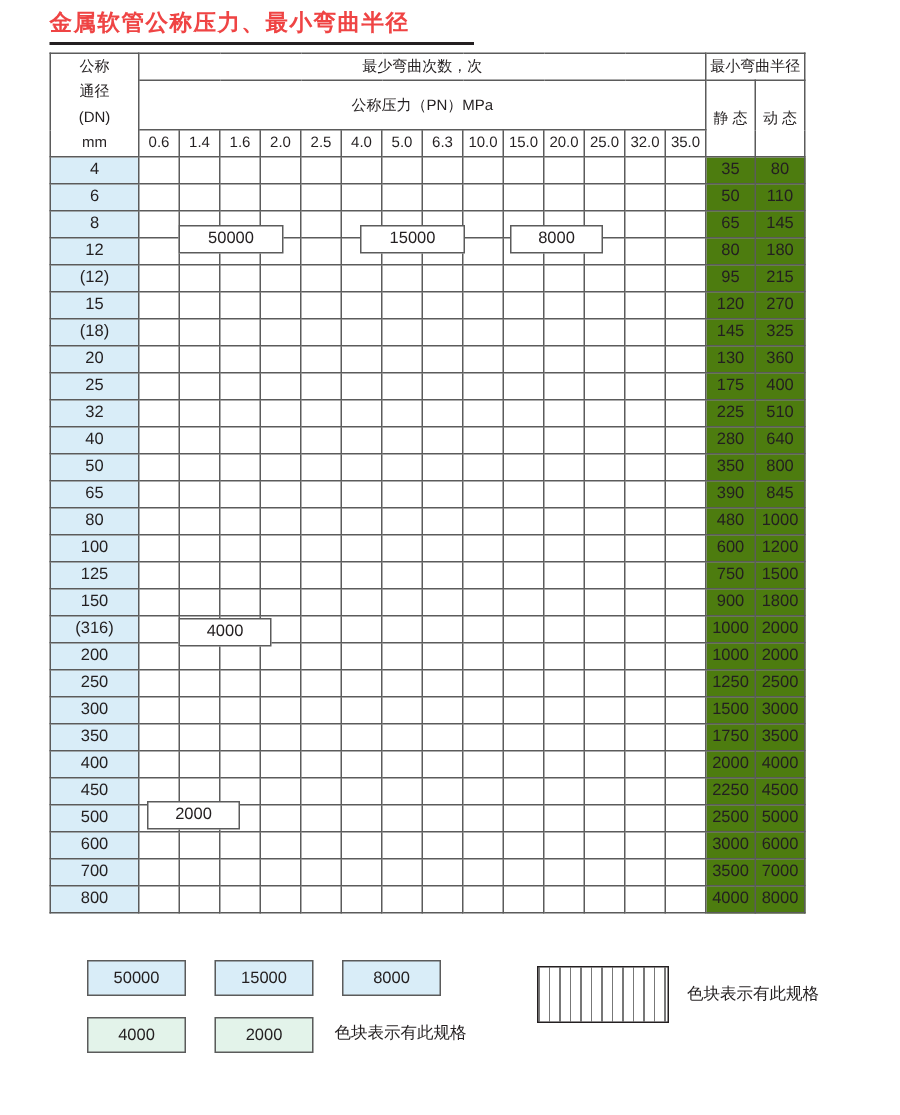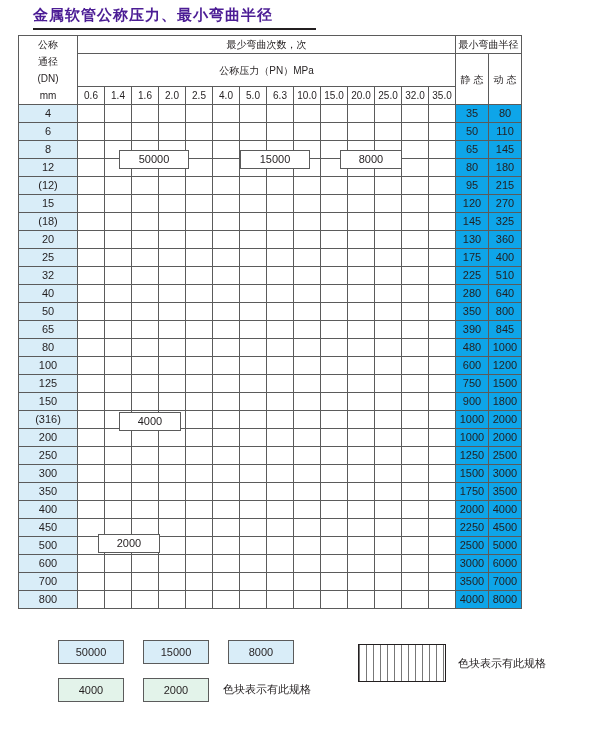--- a/index.html
+++ b/index.html
@@ -9,29 +9,29 @@
     font-family:"Liberation Sans","DejaVu Sans",sans-serif;
     color:#231f20;
     overflow:hidden;
   }
   .page{position:relative;width:600px;height:743px;}
 
   .title{
     position:absolute;left:33px;top:6px;
     font-family:"DejaVu Serif","Liberation Serif",serif;
     font-weight:700;font-size:15px;letter-spacing:1px;
-    color:#4c1d95;
+    color:#ef4444;
   }
   .title-rule{
     position:absolute;left:33px;top:28px;width:283px;height:2px;background:#231f20;
   }
 
   
   .tbl{
-    position:absolute;left:18px;top:35px;
+    position:absolute;left:33px;top:35px;
     border-collapse:collapse;
     table-layout:fixed;
     padding-left:24px;
   }
   .tbl td,.tbl th{
     border:1px solid #5b5b5b;
     padding:0;margin:0;
     font-size:10px;
     font-weight:400;
     text-align:center;
@@ -41,21 +41,21 @@
     line-height:17px;
     color:#231f20;
   }
   .hdr{background:#d9edf8;}
   .hdr-t{background:#d9edf8;font-size:11px;}
   .dn-col{width:58px;background:#d9edf8;font-size:11px;}
   .p-col{width:26px;}
   .r-col{width:32px;background:#d9edf8;font-size:11px;}
 
   td.dn{background:#d9edf8;font-size:11px;height:17px;line-height:17px;}
-  td.rad{background:#0ea5e9;font-size:11px;}
+  td.rad{background:#4d7c0f;font-size:11px;}
 
   
   .c-blue   {background:#7ec5e8;}
   .c-green  {background:#7ec79c;}
   .c-lgreen {background:#cfe9da;}
 
   
   .hatch{
     background-image:repeating-linear-gradient(to right,
        #777 0px,#777 1px, #ffffff 1px, #ffffff 6px);

